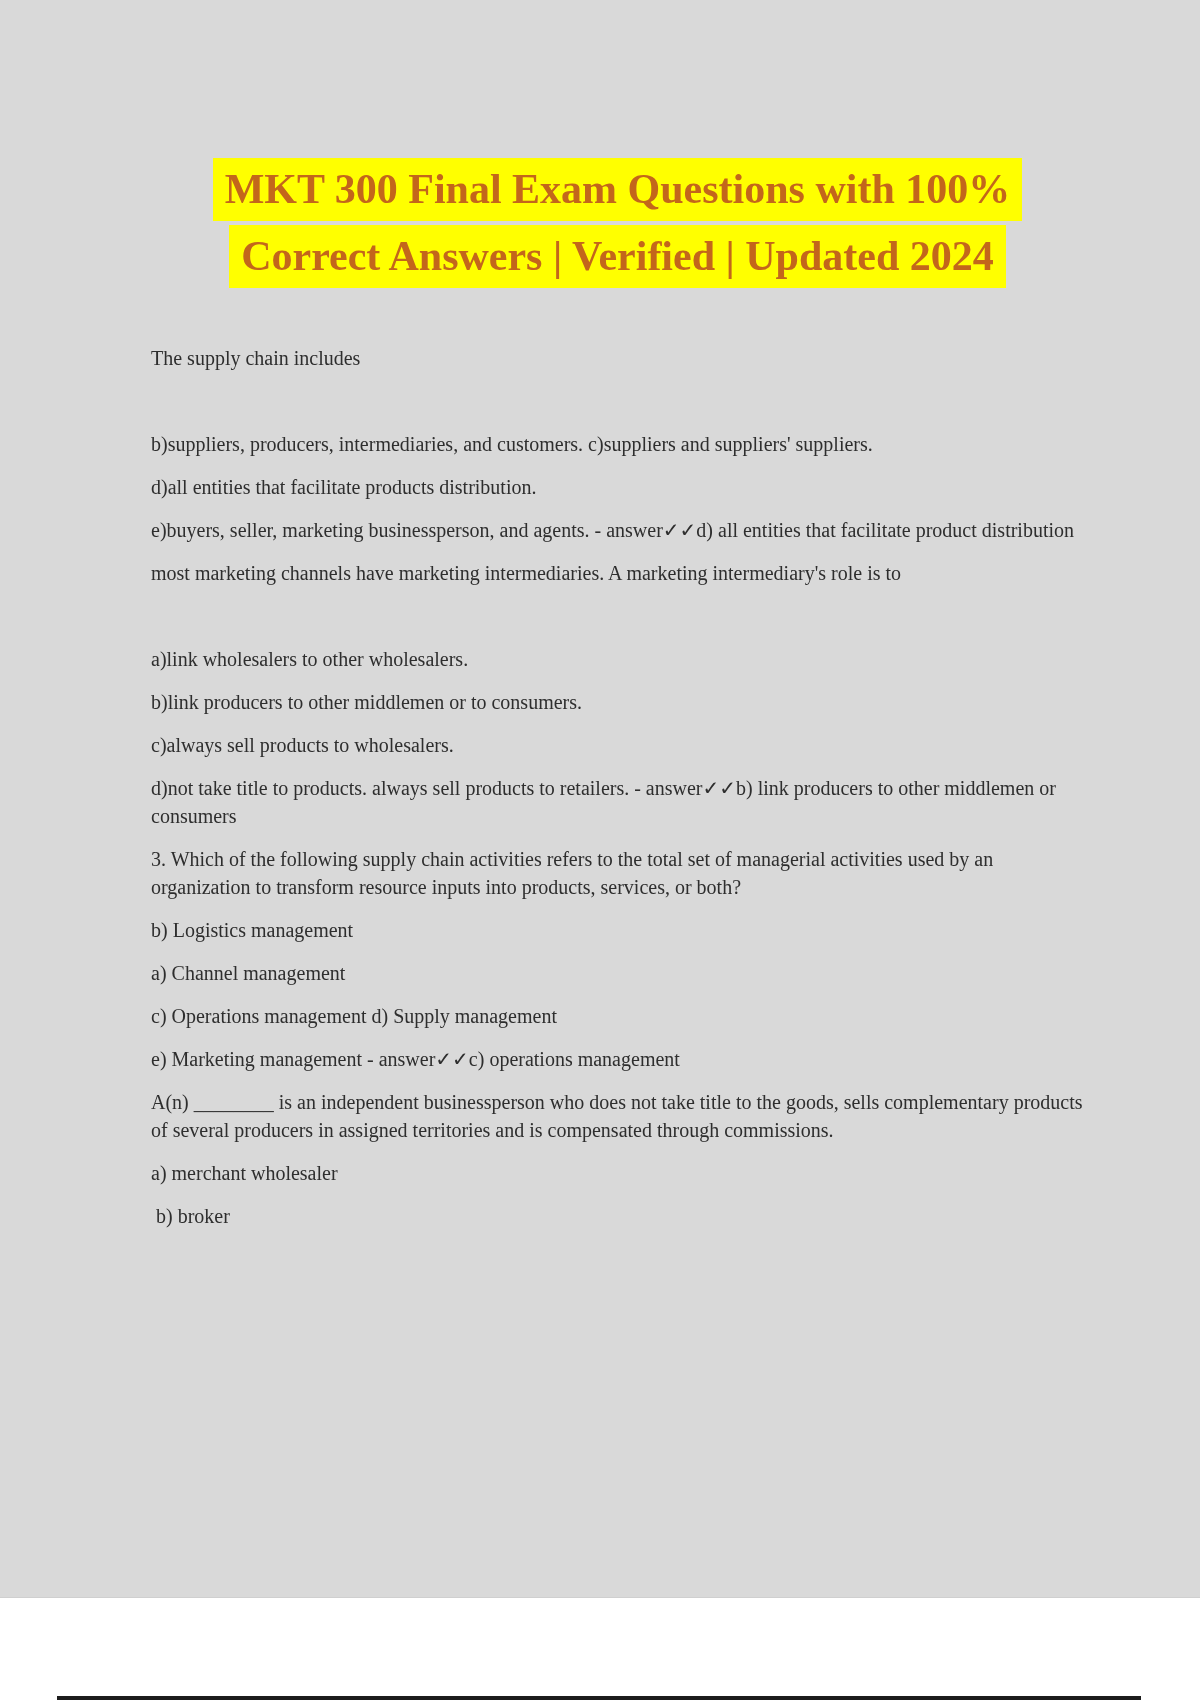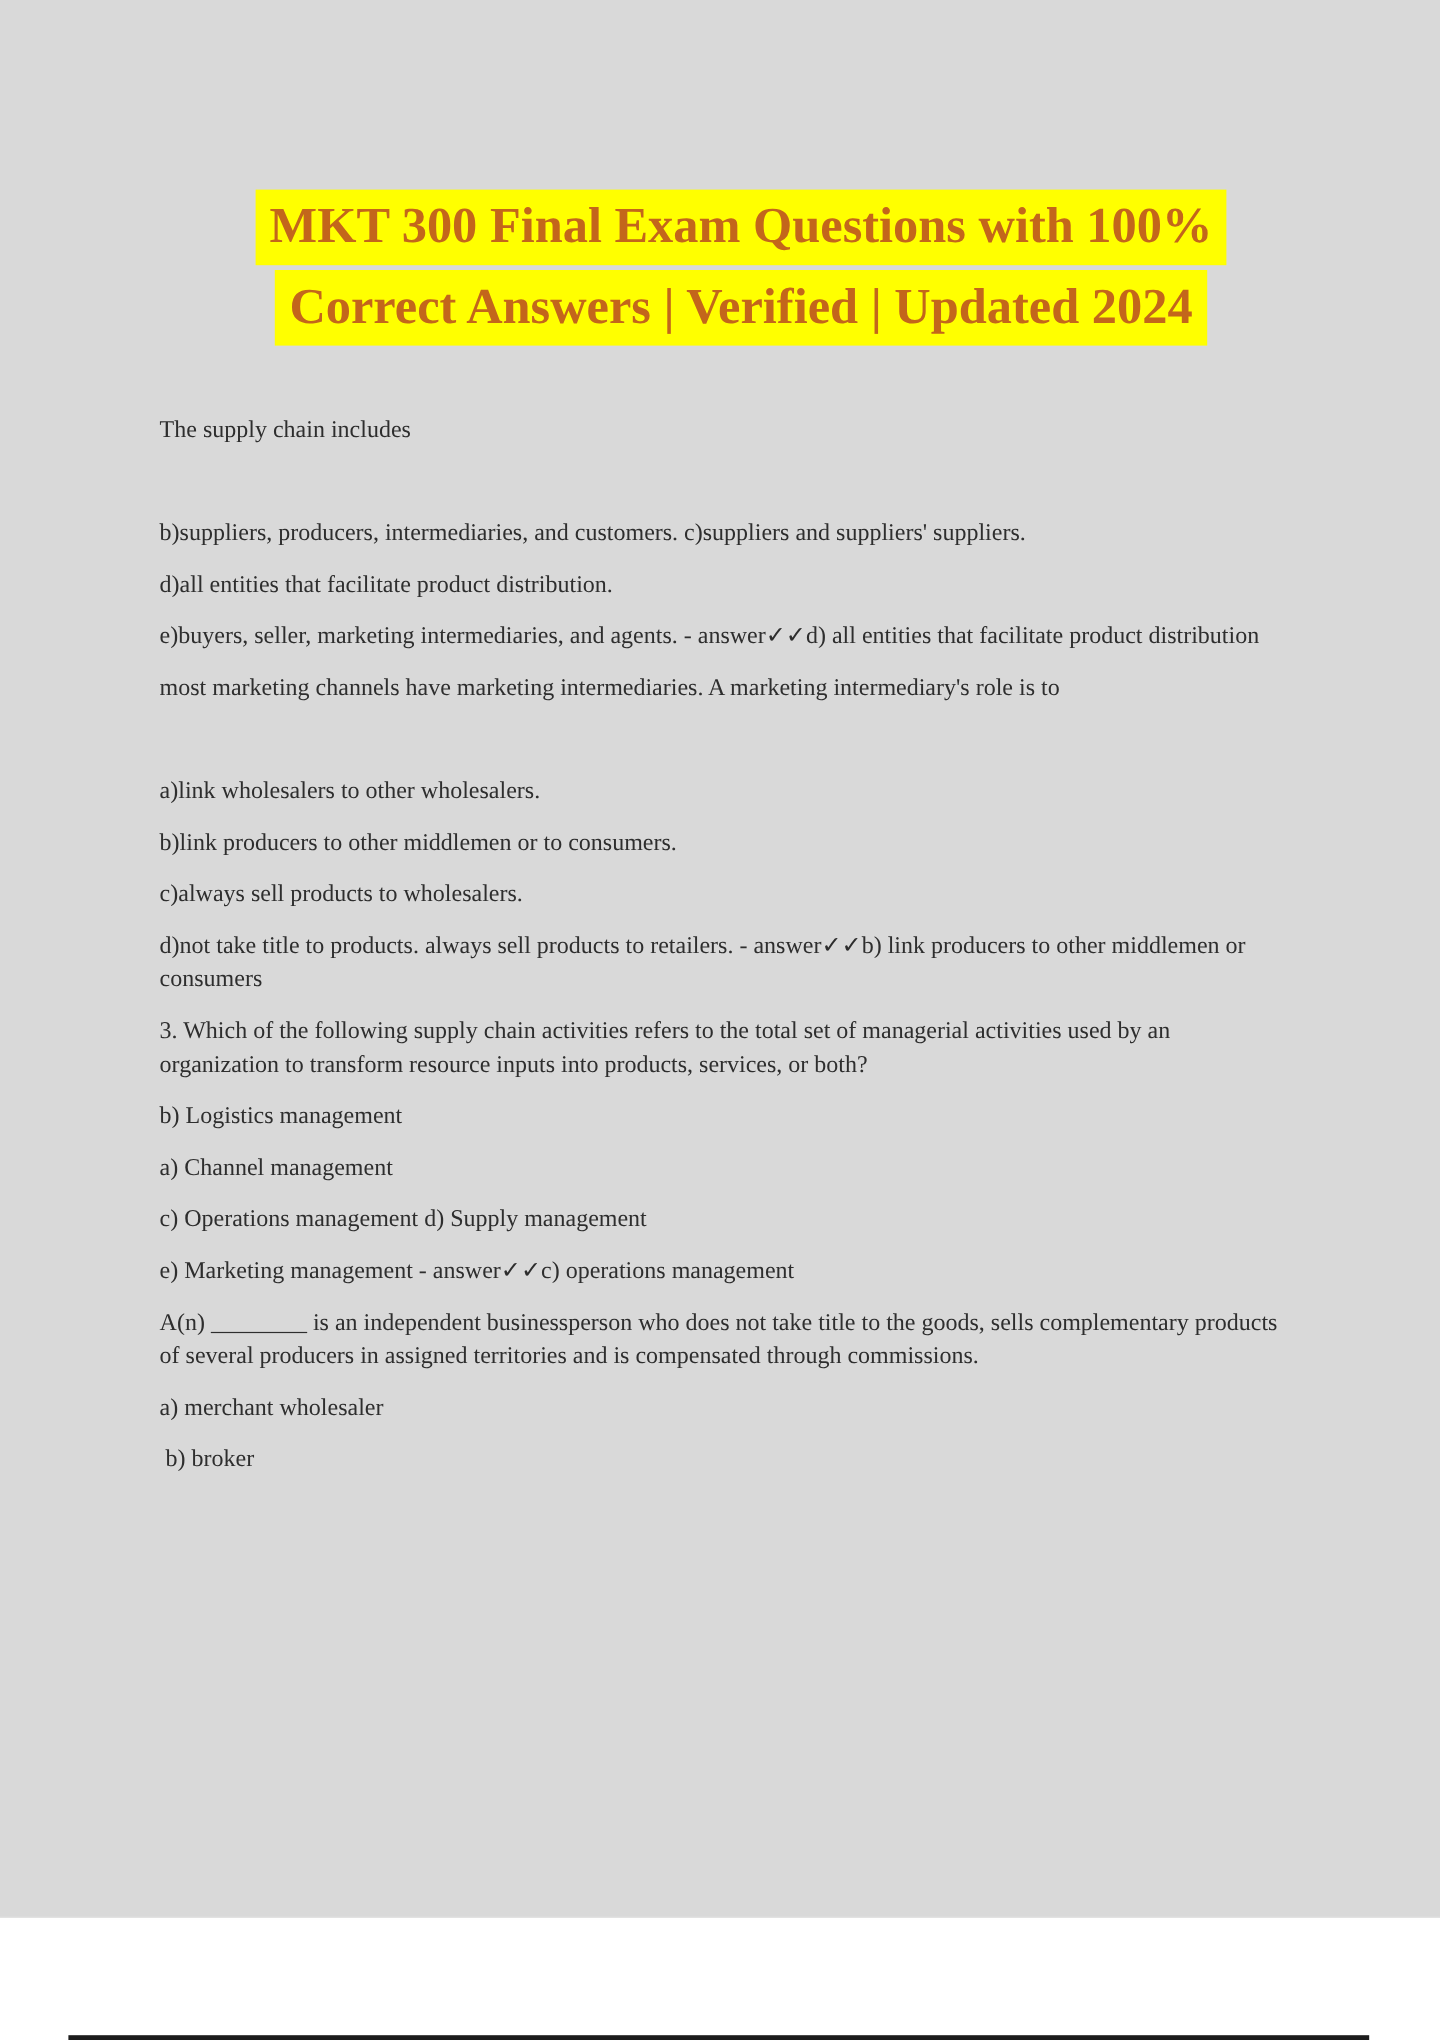--- a/index.html
+++ b/index.html
@@ -36,21 +36,21 @@
     font-family: "Liberation Serif", serif;
     font-weight: bold;
     font-size: 42px;
     line-height: 46px;
     padding: 8px 12px 9px 12px;
     white-space: nowrap;
   }
   .content {
     position: absolute;
     top: 344px;
-    left: 133px;
+    left: 151px;
     width: 945px;
   }
   .para {
     margin: 0 0 15px 0;
     font-size: 20px;
     line-height: 28px;
     color: var(--body-color, #2e2e2e);
     white-space: pre-wrap;
   }
   .para.blank-after {
@@ -84,22 +84,22 @@
       <span class="title-line">MKT 300 Final Exam Questions with 100%</span>
     </div>
     <div class="title-line-row">
       <span class="title-line">Correct Answers | Verified | Updated 2024</span>
     </div>
   </div>
 
   <div class="content">
       <p class="para blank-after">The supply chain includes</p>
       <p class="para">b)suppliers, producers, intermediaries, and customers. c)suppliers and suppliers' suppliers.</p>
-      <p class="para">d)all entities that facilitate product distribution.</p>
-      <p class="para">e)buyers, seller, marketing intermediaries, and agents. - answer✓✓d) all entities that facilitate product distribution</p>
+      <p class="para">d)all entities that facilitate products distribution.</p>
+      <p class="para">e)buyers, seller, marketing businessperson, and agents. - answer✓✓d) all entities that facilitate product distribution</p>
       <p class="para blank-after">most marketing channels have marketing intermediaries. A marketing intermediary's role is to</p>
       <p class="para">a)link wholesalers to other wholesalers.</p>
       <p class="para">b)link producers to other middlemen or to consumers.</p>
       <p class="para">c)always sell products to wholesalers.</p>
       <p class="para">d)not take title to products. always sell products to retailers. - answer✓✓b) link producers to other middlemen or consumers</p>
       <p class="para">3. Which of the following supply chain activities refers to the total set of managerial activities used by an organization to transform resource inputs into products, services, or both?</p>
       <p class="para">b) Logistics management</p>
       <p class="para">a) Channel management</p>
       <p class="para">c) Operations management d) Supply management</p>
       <p class="para">e) Marketing management - answer✓✓c) operations management</p>

